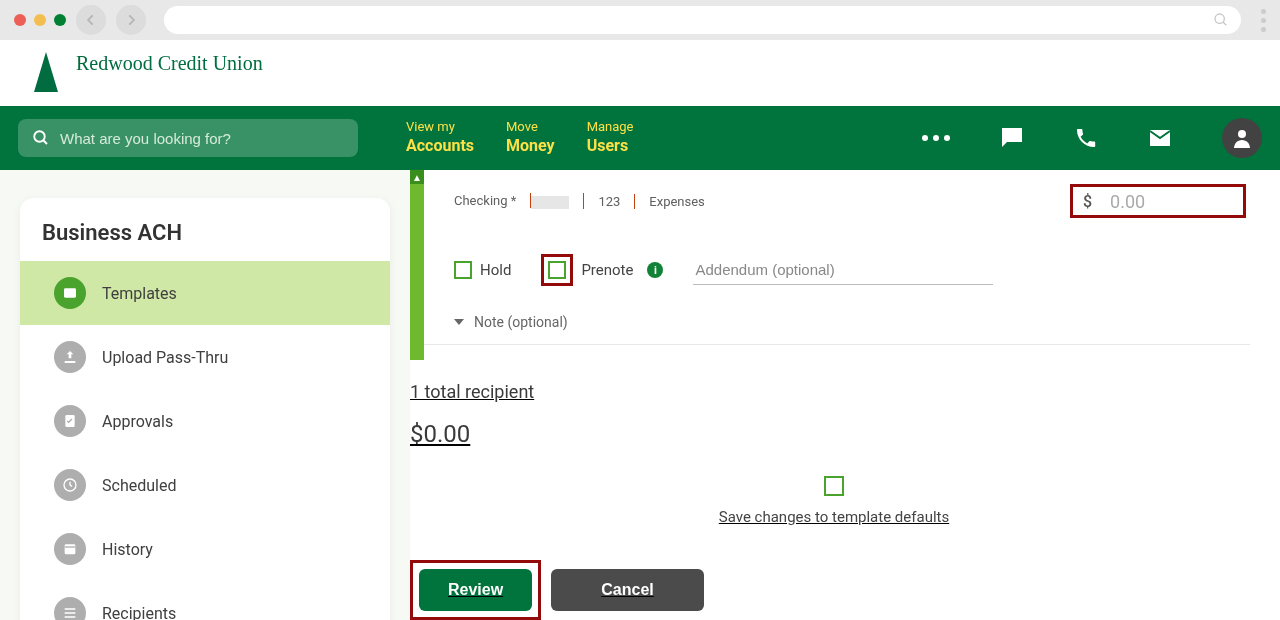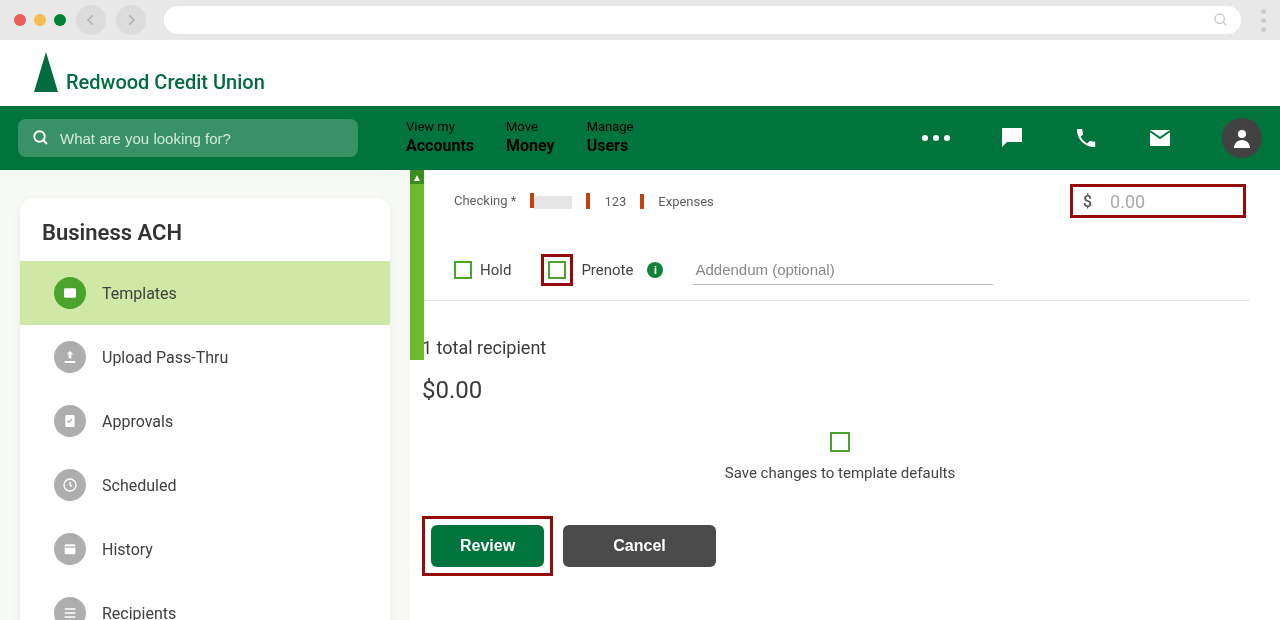--- a/index.html
+++ b/index.html
@@ -13,30 +13,30 @@
 .tl-yellow { background: #f4bd4f; }
 .tl-green { background: #008033; }
 .nav-arrow { width: 30px; height: 30px; border-radius: 50%; background: #dcdcdc; display: flex; align-items: center; justify-content: center; color: #aaa; }
 .url-bar { flex: 1; height: 28px; background: #fff; border-radius: 14px; margin-left: 8px; display: flex; align-items: center; padding: 0 12px; justify-content: flex-end; }
 .url-bar .sicon { color: #c8c8c8; }
 .kebab { display: flex; flex-direction: column; gap: 4px; margin-left: 10px; }
 .kebab span { width: 5px; height: 5px; background: #ccc; border-radius: 50%; }
 
 
 .logo-row { height: 66px; display: flex; align-items: center; padding: 0 30px; background: #fff; }
-.logo { display: flex; align-items: flex-end; gap: 4px; color: #006c3f; font-weight: 500; font-size: 20px; }
+.logo { display: flex; align-items: flex-start; gap: 14px; color: #006c3f; font-weight: 500; font-size: 20px; font-family: Liberation Serif, serif; }
 .logo-mark { width: 32px; height: 42px; }
 
 
 .green-nav { height: 64px; background: #00743c; display: flex; align-items: center; padding: 0 18px; }
 .search-bar { width: 340px; height: 38px; background: rgba(255,255,255,0.22); border-radius: 8px; display: flex; align-items: center; padding: 0 14px; gap: 10px; color: #fff; }
 .search-bar input { background: transparent; border: none; outline: none; color: #def; font-size: 15px; }
 .search-bar input::placeholder { color: #d7eadc; }
 .nav-items { display: flex; gap: 32px; margin-left: 48px; }
-.nav-item { color: #000000; font-size: 14px; line-height: 1.3; cursor: pointer; }
+.nav-item { color: #fde047; font-size: 14px; line-height: 1.3; cursor: pointer; }
 .nav-item .top { font-weight: 400; font-size: 13px; }
 .nav-item .bot { font-weight: 700; font-size: 16px; }
 .nav-icons { margin-left: auto; display: flex; gap: 50px; align-items: center; color: #fff; }
 .nav-icons .dots { display: flex; gap: 5px; }
 .nav-icons .dots span { width: 6px; height: 6px; background: #fff; border-radius: 50%; }
 .nav-icons svg { width: 24px; height: 24px; fill: #fff; }
 .avatar-circ { width: 40px; height: 40px; border-radius: 50%; background: #424242; display: flex; align-items: center; justify-content: center; }
 
 
 .main { display: flex; height: calc(620px - 40px - 66px - 64px); }
@@ -52,42 +52,42 @@
 .side-mi.active .side-icon { background: #4aa32c; }
 
 
 .content { flex: 1; position: relative; padding: 0 30px 0 0; }
 .scroll-ind { position: absolute; left: 0; top: 0; width: 14px; height: 190px; background: #6fb92e; }
 .scroll-ind .up { width: 14px; height: 14px; background: #3a8f1c; display:flex; align-items:center; justify-content:center; color:#fff; font-size:10px; }
 
 .recipient-box { margin-left: 14px; border-bottom: 1px solid #e8e8e8; padding: 0 0 14px 30px; }
 .rec-row1 { display: flex; align-items: center; gap: 20px; font-size: 13px; color: #606060; padding-top: 14px; justify-content: space-between; }
 .rec-info { display: flex; align-items: center; gap: 0; }
-.rec-info span { padding: 0 14px; border-right: 4px solid #c2410c; }
+.rec-info span { padding: 0 14px; border-right: 1px solid #c2410c; }
 .rec-info span:last-child { border-right: none; }
 .rec-info span:first-child { padding-left: 0; }
 .mask { display:inline-block; width: 38px; height: 13px; background: #e6e6e6; vertical-align:middle; }
 
 .amount-box { width: 176px; height: 34px; border: 3px solid #940909; display: flex; align-items: center; padding: 0 10px; gap: 10px; margin-right: 4px; }
 .amount-box .dollar { color: #555; font-size: 16px; font-weight: 500; }
 .amount-box .val { color: #aaa; font-size: 18px; margin-left: 8px; }
 
 .rec-row2 { display: flex; align-items: center; gap: 30px; margin-top: 36px; }
 .chk { display: flex; align-items: center; gap: 8px; font-size: 15px; color: #444; }
 .chkbox { width: 18px; height: 18px; border: 2.5px solid #4aa32c; }
 .prenote-wrap { border: 3px solid #940909; padding: 4px; display: inline-flex; }
 .info-ic { width: 16px; height: 16px; border-radius: 50%; background: #128236; color: #fff; font-size: 11px; font-weight: 700; display: inline-flex; align-items: center; justify-content: center; margin-left: 6px; }
 .addendum { flex: 1; max-width: 300px; }
 .addendum input { width: 100%; border: none; border-bottom: 1px solid #bdbdbd; outline: none; font-size: 15px; color: #777; padding: 6px 2px; background: transparent; }
 .addendum input::placeholder { color: #888; }
 
 .rec-row3 { display: flex; align-items: center; gap: 10px; margin-top: 28px; color: #666; font-size: 14px; }
 .rec-row3 .tri { width: 0; height: 0; border-left: 5px solid transparent; border-right: 5px solid transparent; border-top: 6px solid #666; }
 
-.summary { margin-left: 12px; padding: 36px 0 0 0; }
+.summary { margin-left: 0; padding: 36px 0 0 0; text-decoration: underline; }
 .summary .line1 { font-size: 18px; color: #3a3a3a; margin-bottom: 18px; }
 .summary .line2 { font-size: 24px; color: #3a3a3a; margin-bottom: 28px; }
 .savechg { display: flex; align-items: center; gap: 12px; font-size: 15px; color: #444; margin-bottom: 34px; margin-left: 8px; flex-direction: column; }
 .savechg .chkbox { width: 20px; height: 20px; }
 
 .btns { display: flex; gap: 10px; align-items: center; }
 .btn-wrap-highlight { border: 3px solid #940909; padding: 6px; display: inline-flex; }
 .btn { height: 42px; padding: 0 30px; border-radius: 6px; font-size: 16px; font-weight: 600; border: none; cursor: pointer; display: inline-flex; align-items: center; justify-content: center; }
 .btn-primary { background: #00743c; color: #fff; width: 113px; }
 .btn-secondary { background: #4b4b4b; color: #fff; width: 153px; }
@@ -270,20 +270,24 @@
               <span class="chkbox"></span>
             </span>
           <span>Prenote</span>
           <span class="info-ic">i</span>
         </label>
         <div class="addendum">
           <input placeholder="Addendum (optional)" style="">
         </div>
       </div>
 
+      <div class="rec-row3">
+        <span class="tri"></span>
+        <span>Note (optional)</span>
+      </div>
     </div>
 
     <div class="summary">
       <div class="line1">1 total recipient</div>
       <div class="line2">$0.00</div>
       <label class="savechg">
         <span class="chkbox"></span>
         <span>Save changes to template defaults</span>
       </label>
       <div class="btns">

